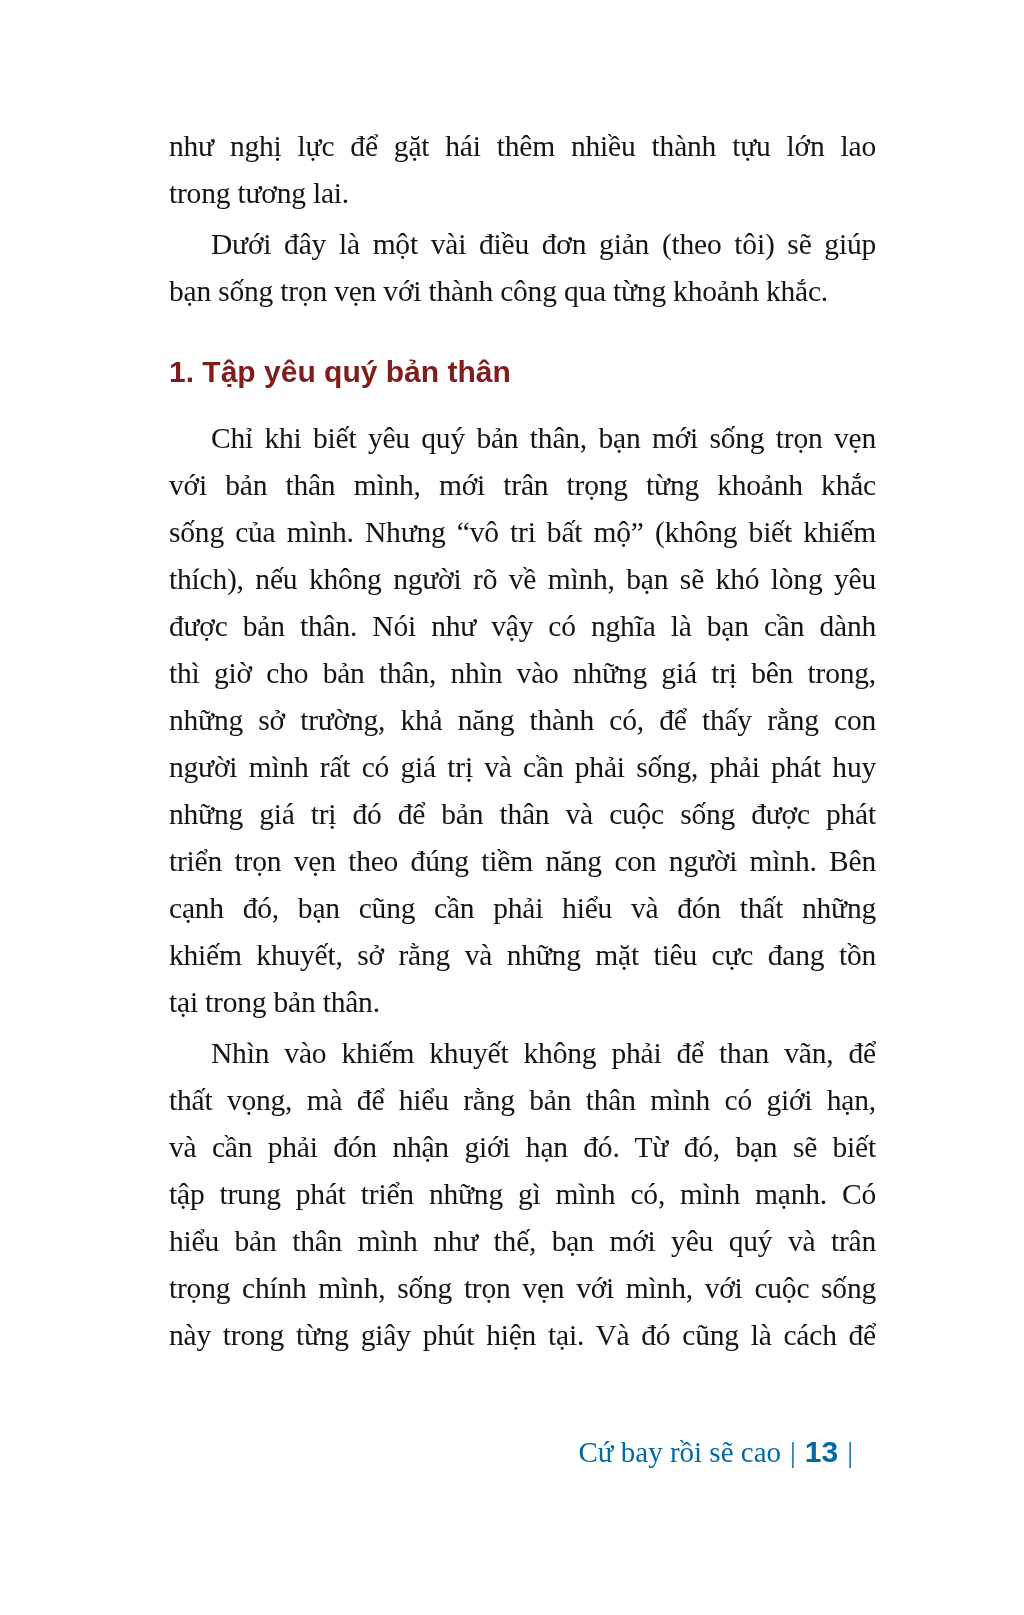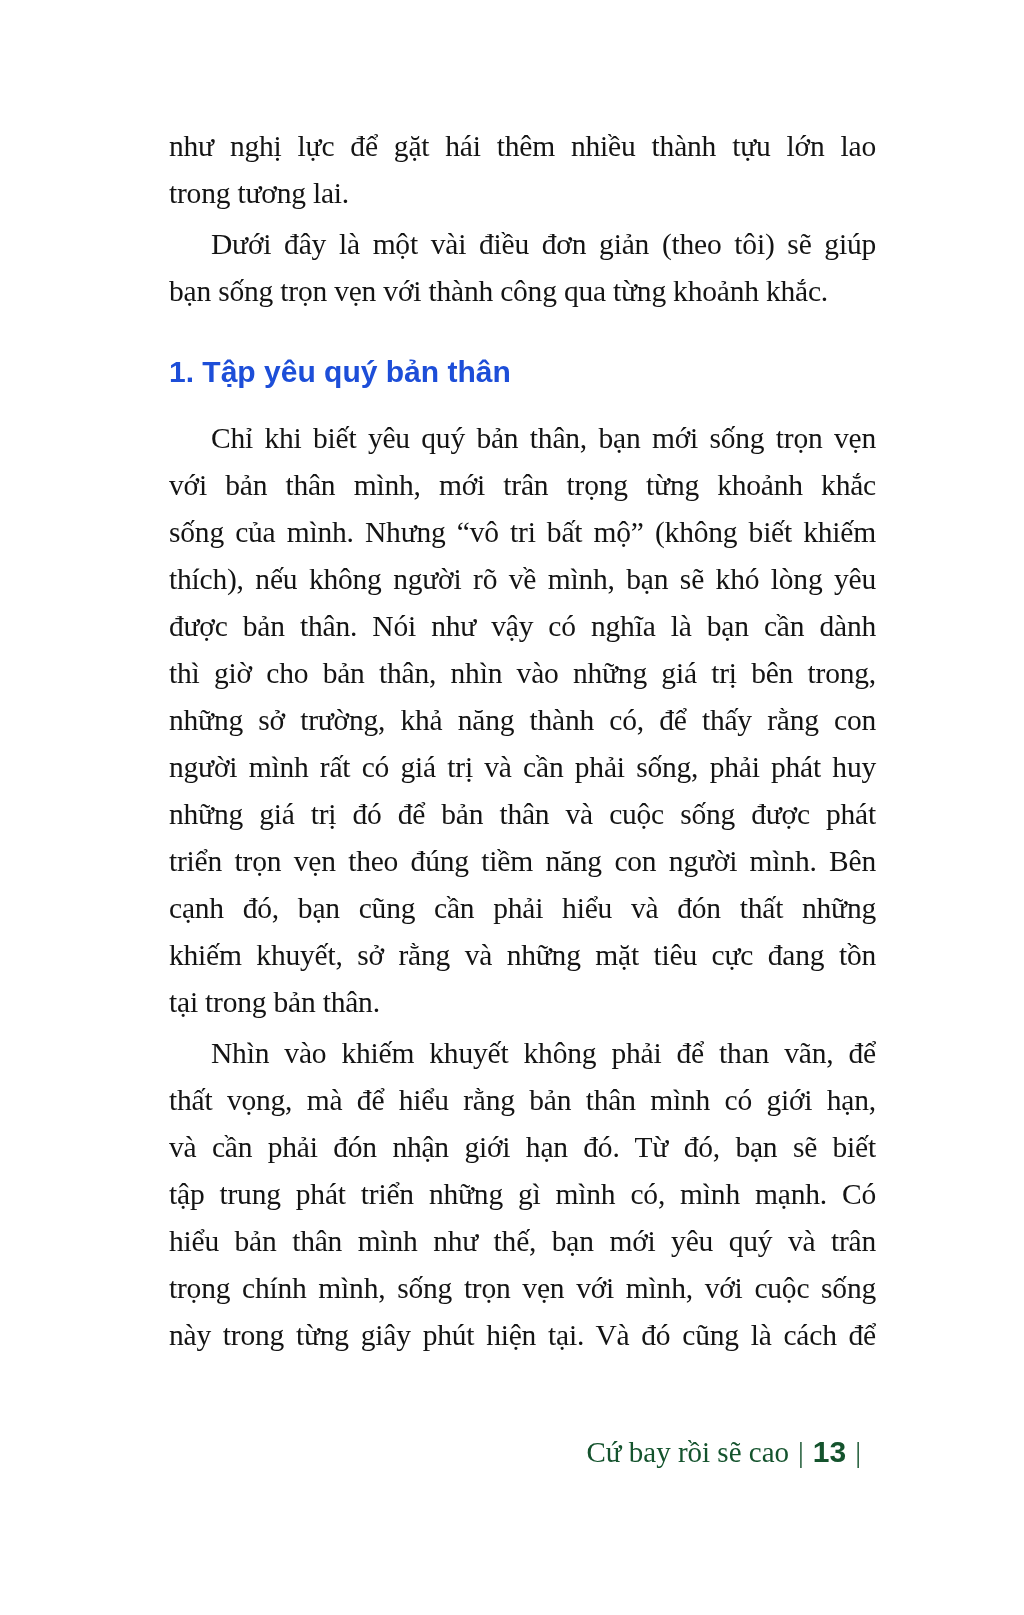--- a/index.html
+++ b/index.html
@@ -42,31 +42,31 @@
   }
   .para.indent .line.first {
     text-indent: 42px;
   }
   .heading {
     font-family: "Liberation Sans", sans-serif;
     font-weight: 700;
     font-size: 30px;
     line-height: 42px;
     margin: 36px 0 22px 0;
-    color: #1d4ed8;
+    color: #7f1d1d;
     text-align: left;
   }
   .footer {
     position: absolute;
     top: 1432px;
-    right: 154px;
+    right: 162px;
     font-size: 29px;
     line-height: 40px;
     white-space: nowrap;
-    color: #14532d;
+    color: #0369a1;
   }
   .footer .bar {
     font-family: "Liberation Serif", serif;
     font-weight: 400;
     margin: 0 9px;
   }
   .footer .num {
     font-family: "Liberation Sans", sans-serif;
     font-weight: 700;
     font-size: 30px;

